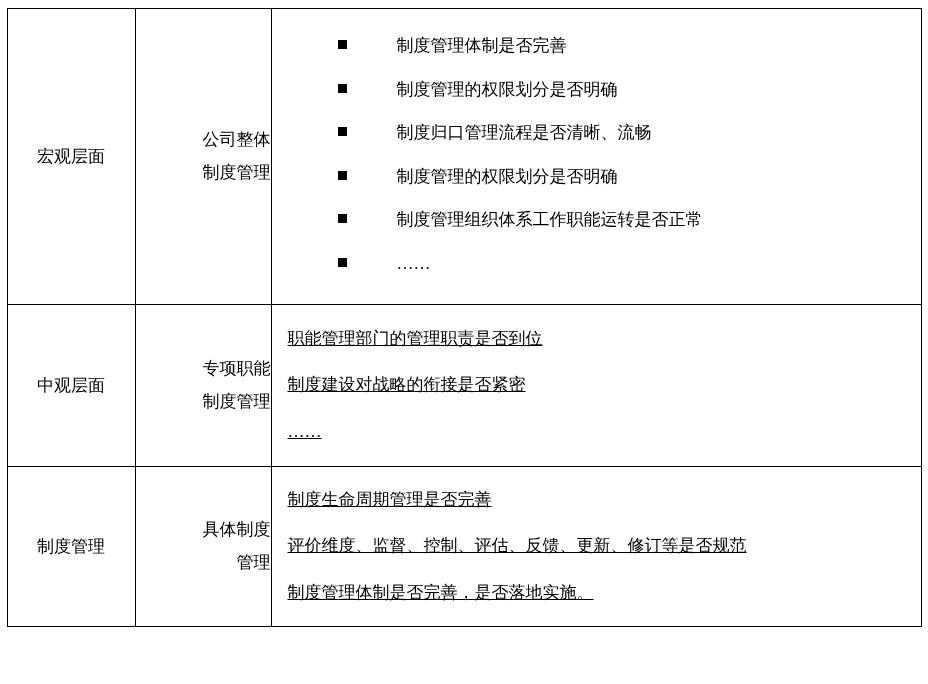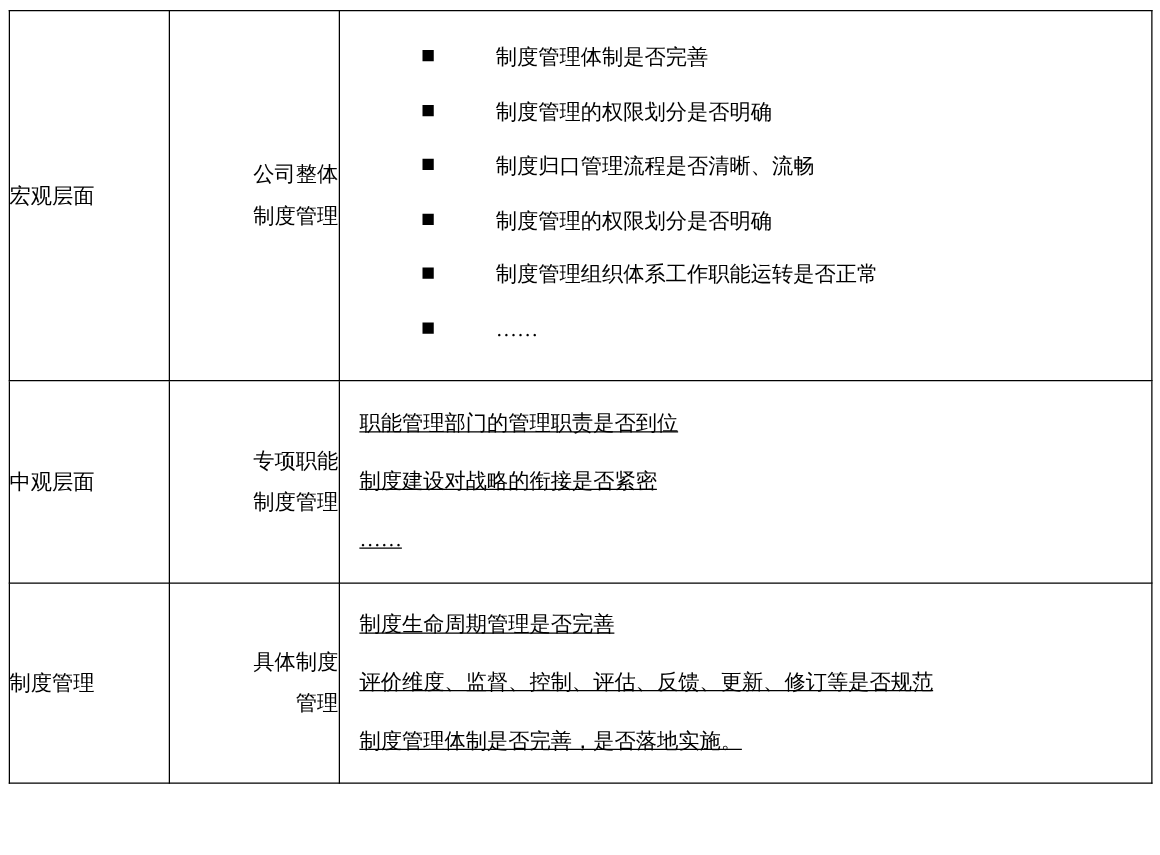--- a/index.html
+++ b/index.html
@@ -47,21 +47,21 @@
   .hdr-cell-left {
     text-align: center;
   }
   .hdr-cell-right {
     text-align: left;
     padding-left: 46px !important;
   }
 
   
   .dim-cell {
-    text-align: left;
+    text-align: center;
     font-size: 17px;
     line-height: 1.5;
   }
   .sub-cell {
     text-align: right;
     font-size: 17px;
     line-height: 1.9;
   }
   .sub-cell .sub-line {
     display: block;

